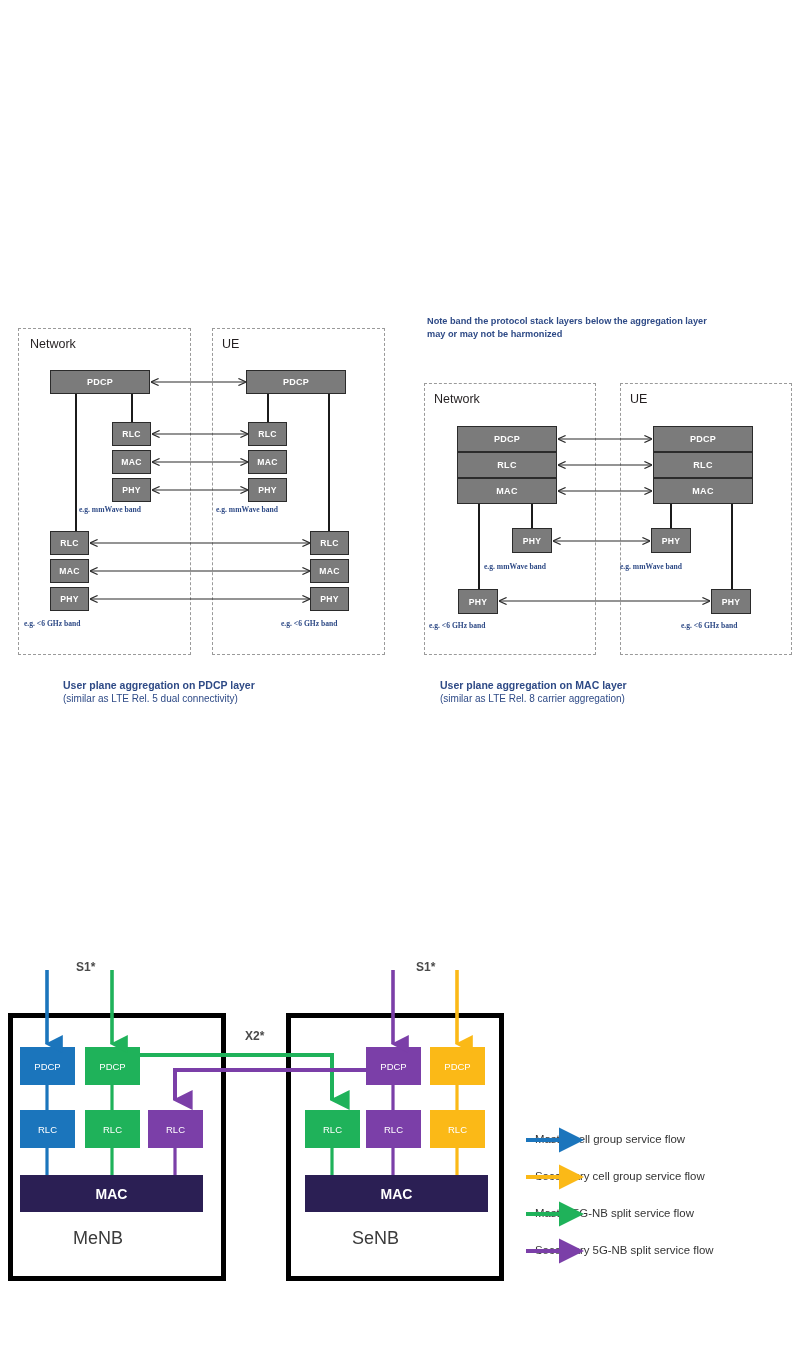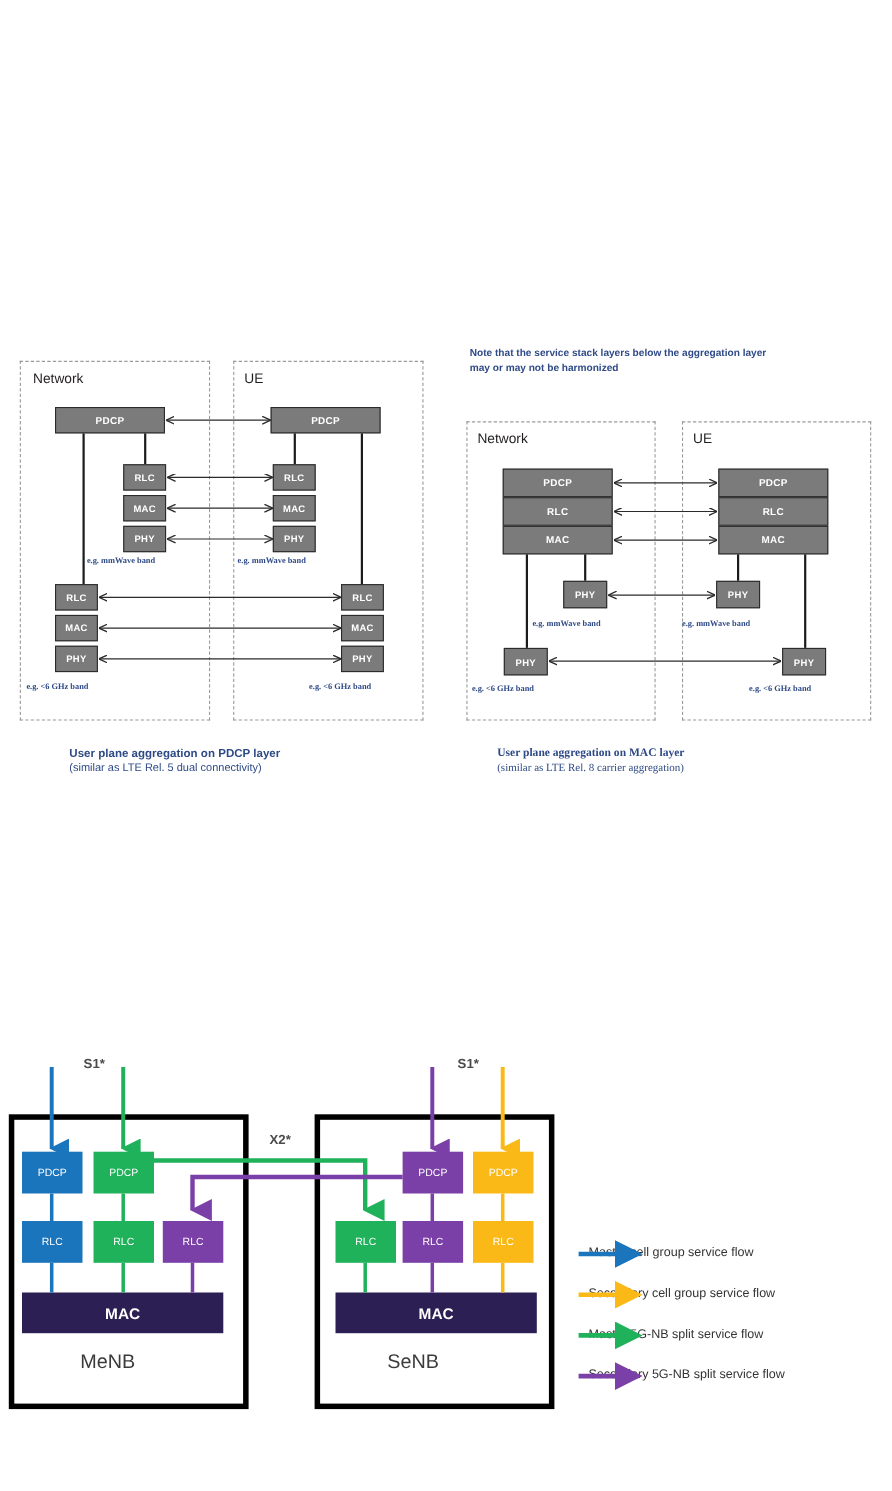--- a/index.html
+++ b/index.html
@@ -112,21 +112,21 @@
 
   <div class="caption" style="left:63px;top:678px;width:280px;">
     <span class="c1">User plane aggregation on PDCP layer</span>
     <span class="c2">(similar as LTE Rel. 5 dual connectivity)</span>
   </div>
 </div>
 
 <div>
 
   <div class="note" style="left:427px;top:315px;width:340px;">
-    <span>Note that the service stack layers below the aggregation layer</span><br>
+    <span>Note band the protocol stack layers below the aggregation layer</span><br>
     <span>may or may not be harmonized</span>
   </div>
 
   <div class="dashbox" style="left:424px;top:383px;width:172px;height:272px;"></div>
   <div class="dashbox" style="left:620px;top:383px;width:172px;height:272px;"></div>
 
   <div class="dashlabel" style="left:434px;top:392px;">Network</div>
   <div class="dashlabel" style="left:630px;top:392px;">UE</div>
 
   <div class="gblock wide" style="left:457px;top:426px;width:100px;height:26px;">PDCP</div>
@@ -158,21 +158,21 @@
   <svg width="811" height="1355">
     <g stroke="#2b2b2b" stroke-width="1.1" fill="none" marker-start="url(#ahLs)" marker-end="url(#ahL)">
       <line x1="559" y1="439" x2="651" y2="439"></line>
       <line x1="559" y1="465" x2="651" y2="465"></line>
       <line x1="559" y1="491" x2="651" y2="491"></line>
       <line x1="554" y1="541" x2="649" y2="541"></line>
       <line x1="500" y1="601" x2="709" y2="601"></line>
     </g>
   </svg>
 
-  <div class="caption" style="left:452px;top:678px;width:288px;font-family:Liberation Serif, serif;">
+  <div class="caption" style="left:440px;top:678px;width:288px;">
     <span class="c1">User plane aggregation on MAC layer</span>
     <span class="c2">(similar as LTE Rel. 8 carrier aggregation)</span>
   </div>
 </div>
 
 <div>
 
   <div class="nbbox" style="left:8px;top:1013px;width:218px;height:268px;"></div>
   <div class="nbbox" style="left:286px;top:1013px;width:218px;height:268px;"></div>
 

